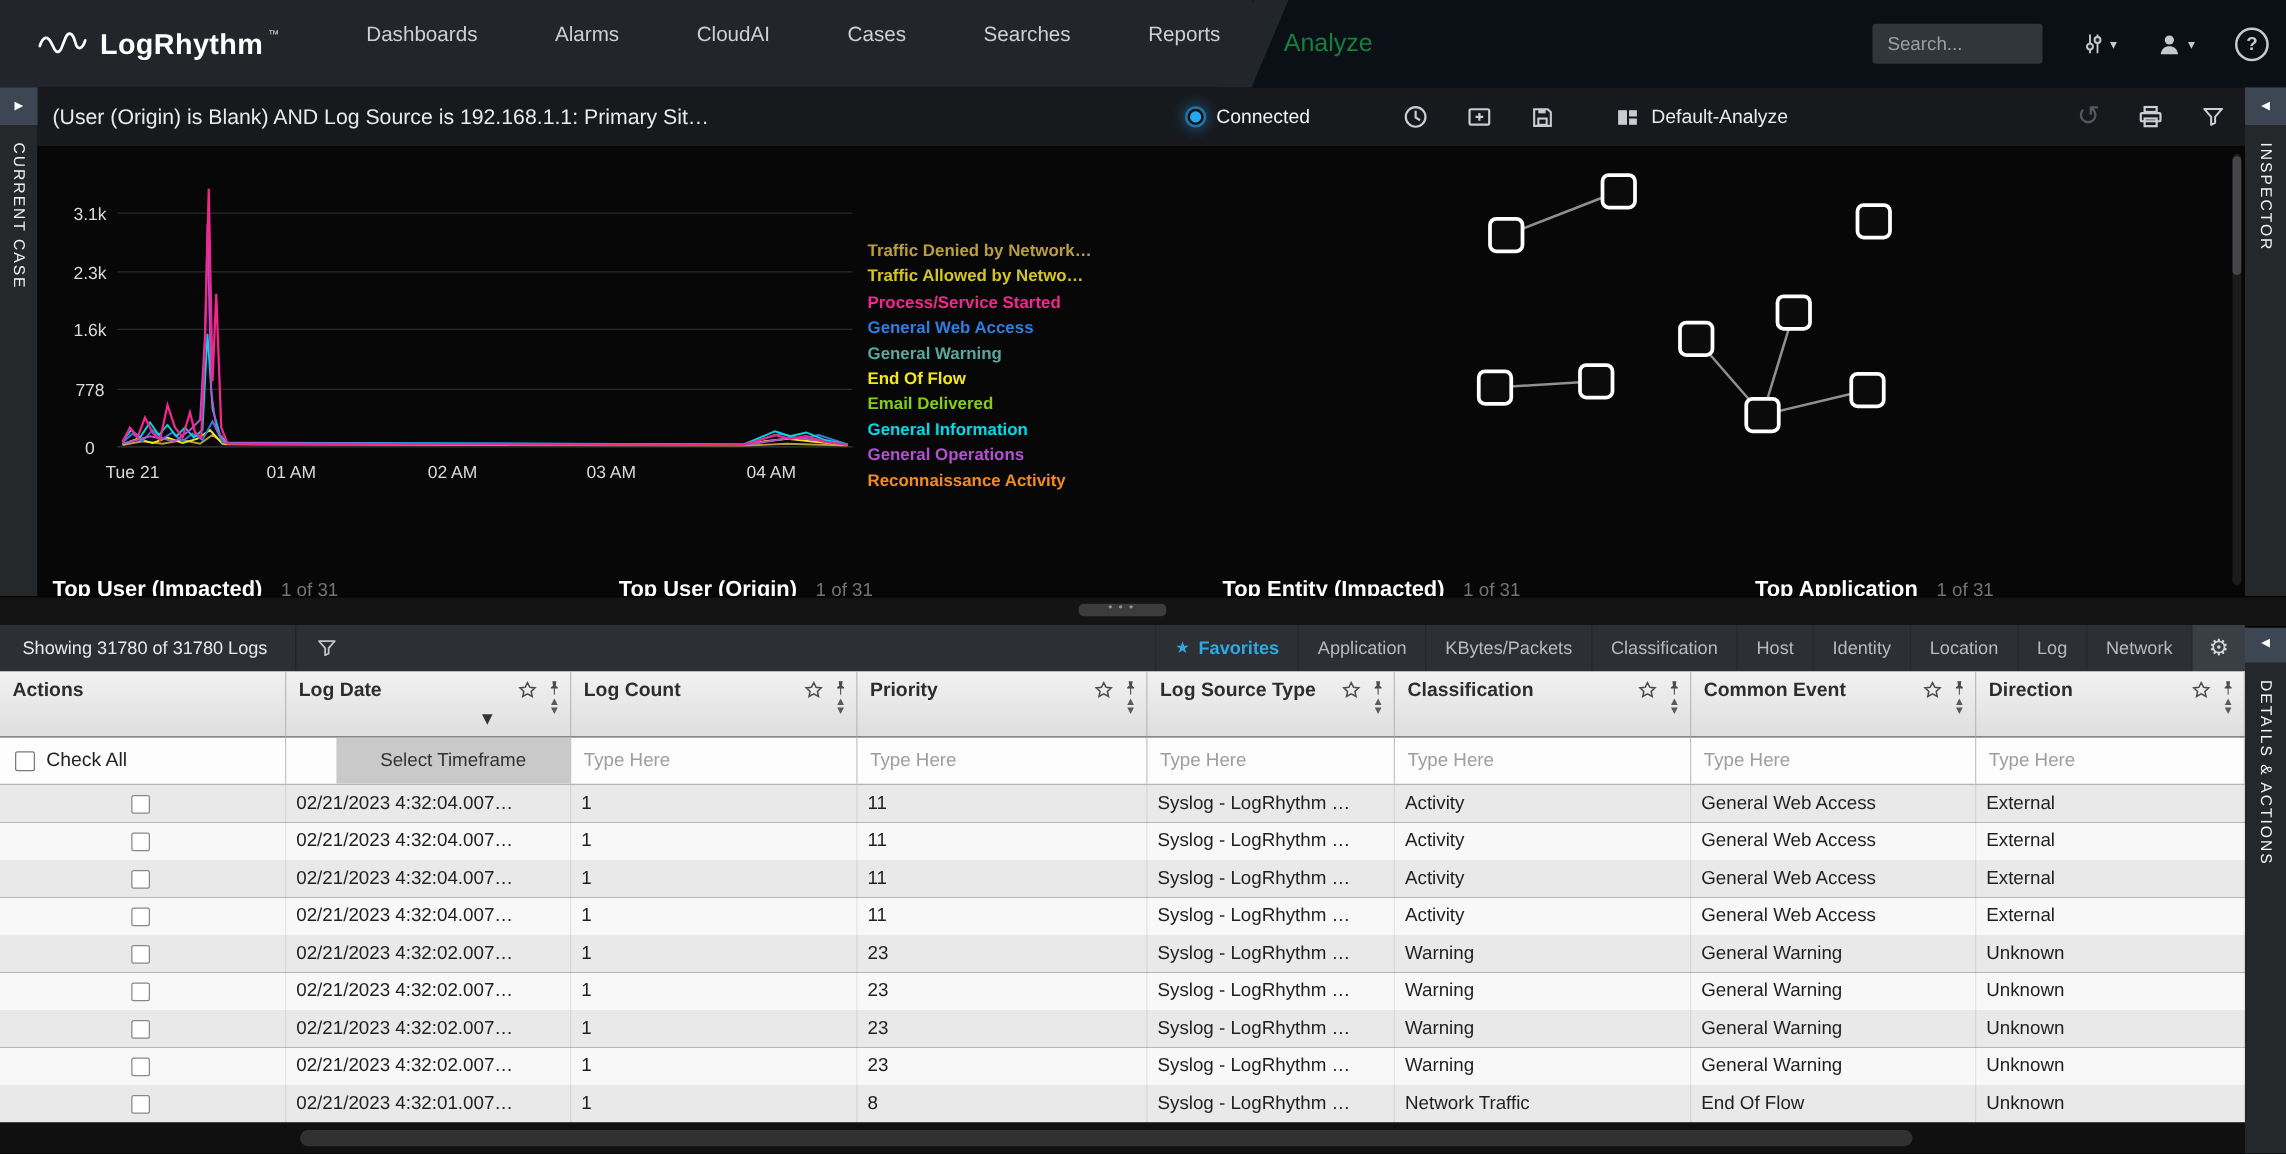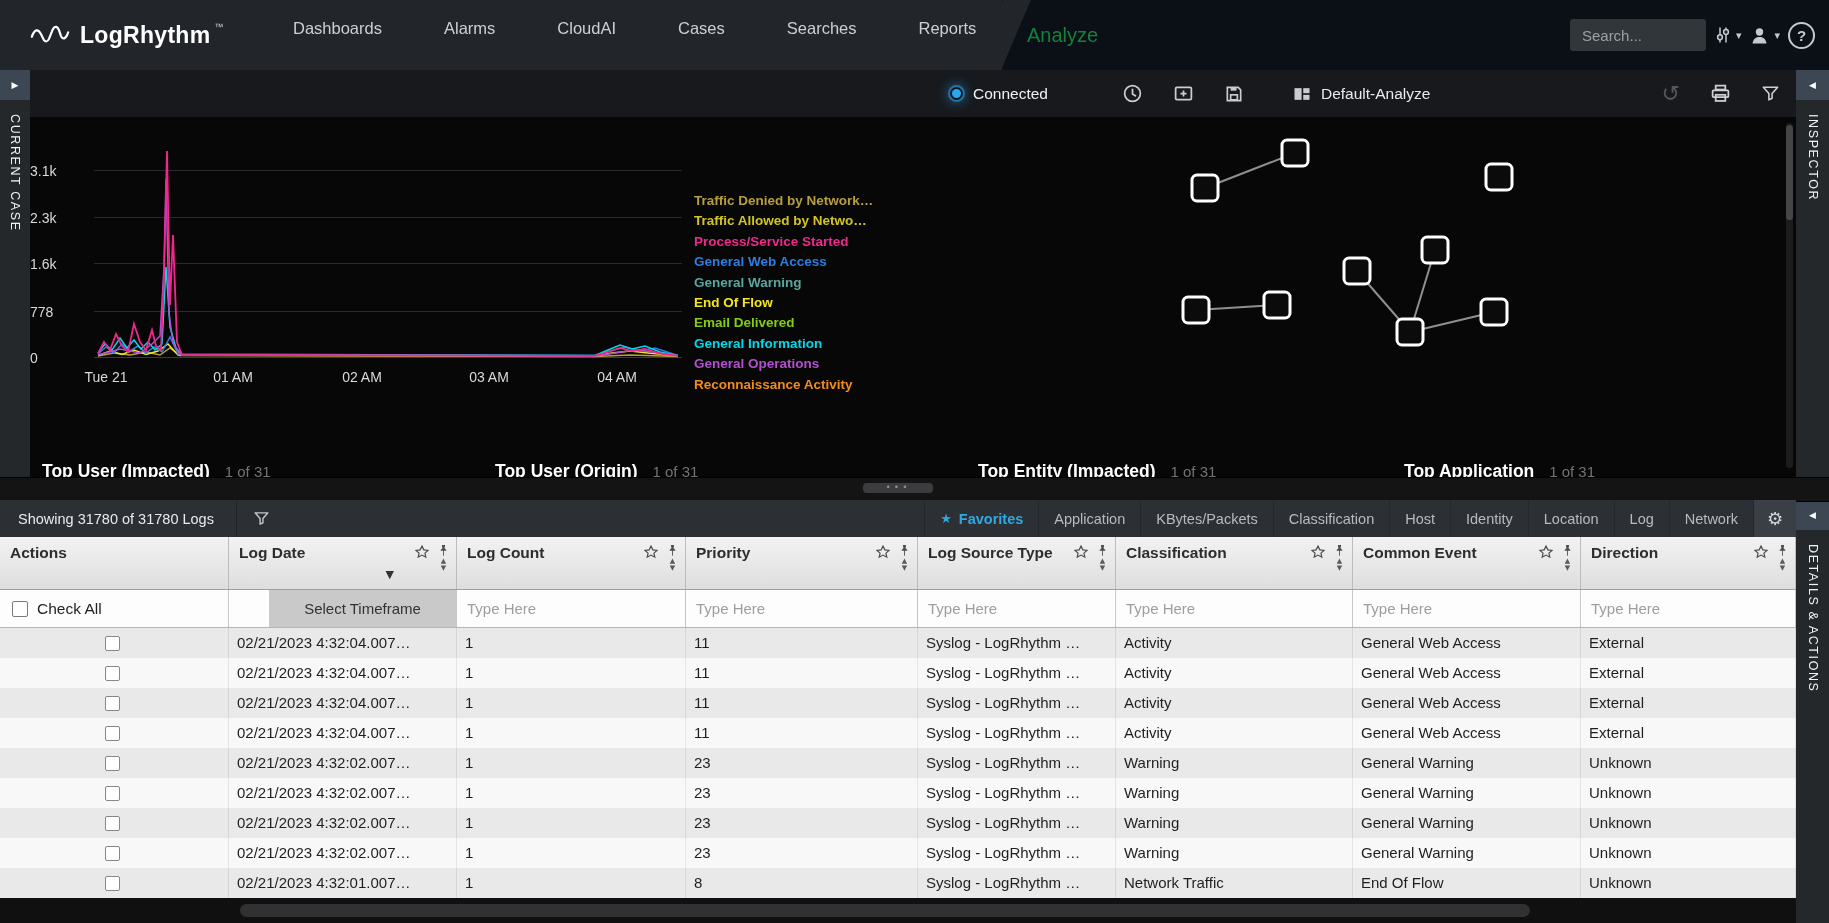--- a/index.html
+++ b/index.html
@@ -10,21 +10,21 @@
   
   .topnav{position:absolute;left:0;top:0;width:1829px;height:70px;background:#0b1016;border-bottom:1px solid #000;}
   .topnav-left{position:absolute;left:0;top:0;width:1002px;height:70px;background:#22262b;}
   .topnav-left::after{content:'';position:absolute;right:-14px;top:0;width:28px;height:70px;background:#22262b;transform:skewX(-23deg);}
   .brand{position:absolute;left:30px;top:0;height:70px;display:flex;align-items:center;gap:10px;color:#fff;z-index:2;cursor:pointer;}
   .brand-name{font-size:23px;font-weight:700;letter-spacing:.3px;}
   .brand-tm{font-size:9px;align-self:flex-start;margin-top:22px;margin-left:-6px;color:#cfd3d7;}
   .main-nav{position:absolute;left:262px;top:0;height:56px;display:flex;align-items:center;z-index:2;}
   .nav-item{padding:0 31px;font-size:16.5px;color:#ccd0d4;cursor:pointer;white-space:nowrap;}
   .analyze{position:absolute;left:1027px;top:0;height:70px;display:flex;align-items:center;font-size:20px;color:#15803d;z-index:2;cursor:pointer;}
-  .nav-right{position:absolute;right:14px;top:0;height:70px;display:flex;align-items:center;gap:8px;z-index:2;}
+  .nav-right{position:absolute;right:14px;top:0;height:70px;display:flex;align-items:center;gap:32px;z-index:2;}
   .search-box{width:112px;height:32px;background:#31363b;border:none;border-radius:3px;color:#c3c7cb;font-size:15px;
               padding:0 12px;font-family:"Liberation Sans",sans-serif;outline:none;}
   .search-box::placeholder{color:#9aa0a5;}
   .nav-ctl{display:flex;align-items:center;gap:4px;cursor:pointer;}
   .caret{color:#c6cacd;font-size:11px;}
   .help-circle{width:27px;height:27px;border-radius:50%;border:2.5px solid #c6cacd;display:flex;align-items:center;justify-content:center;
                color:#c6cacd;font-size:15px;font-weight:700;cursor:pointer;box-sizing:border-box;}
 
   
   .querybar{position:absolute;left:30px;top:70px;width:1766px;height:47px;background:#17191d;border-bottom:1px solid #000;}
@@ -45,21 +45,21 @@
   .strip{position:absolute;background:#25282b;cursor:pointer;}
   .strip-left{left:0;top:70px;width:30px;height:407px;}
   .strip-right-top{left:1796px;top:70px;width:33px;height:407px;}
   .strip-right-bottom{left:1796px;top:500px;width:33px;height:423px;}
   .strip-box{width:100%;height:30px;background:#3d4754;display:flex;align-items:center;justify-content:center;
              color:#fff;font-size:9px;cursor:pointer;}
   .strip-label{writing-mode:vertical-rl;color:#f2f3f4;font-size:12.5px;letter-spacing:1.6px;margin:14px auto 0 auto;display:block;white-space:nowrap;}
 
   
   .chart-region{position:absolute;left:30px;top:117px;width:1766px;height:360px;background:#070708;overflow:hidden;}
-  .ytick{position:absolute;left:0;width:52px;text-align:left;color:#d8dadc;font-size:14px;}
+  .ytick{position:absolute;left:16px;width:52px;text-align:center;color:#d8dadc;font-size:14px;}
   .gridline{position:absolute;left:64px;width:588px;height:1px;background:#2a2a2b;}
   .gridline.base{background:#3a3a3b;}
   .xtick{position:absolute;top:252px;color:#d8dadc;font-size:14px;transform:translateX(-50%);white-space:nowrap;}
   .series-svg{position:absolute;left:0;top:0;}
   .legend{position:absolute;left:664px;top:74px;}
   .legend-item{font-size:13.5px;font-weight:700;line-height:20.4px;white-space:nowrap;cursor:pointer;}
   .graph-svg{position:absolute;left:1100px;top:4px;}
   .vscroll{position:absolute;right:3px;top:6px;width:7px;height:345px;background:#1c1c1d;border-radius:4px;}
   .vthumb{position:absolute;left:0;top:2px;width:7px;height:95px;background:#464648;border-radius:4px;}
   .widget-title{position:absolute;top:344px;white-space:nowrap;color:#fff;font-weight:700;font-size:17.5px;}
@@ -161,20 +161,21 @@
         </svg>
         <span class="caret icon-glyph">▾</span>
       </div>
       <div class="help-circle">
         <span>?</span>
       </div>
     </div>
   </header>
 
   <div class="querybar">
+    <div class="query-title">(User (Origin) is Blank) AND Log Source is 192.168.1.1: Primary Sit…</div>
 
     <div class="connected">
       <span class="connected-dot"></span>
       <span class="connected-label">Connected</span>
     </div>
 
     <div class="qb-icons">
       <svg viewBox="0 0 24 24" width="21" height="21">
         <circle cx="12" cy="12" r="9" fill="none" stroke="#c9cdd1" stroke-width="2"></circle>
         <path d="M12 6.5v6l4 2.6" fill="none" stroke="#c9cdd1" stroke-width="2"></path>

